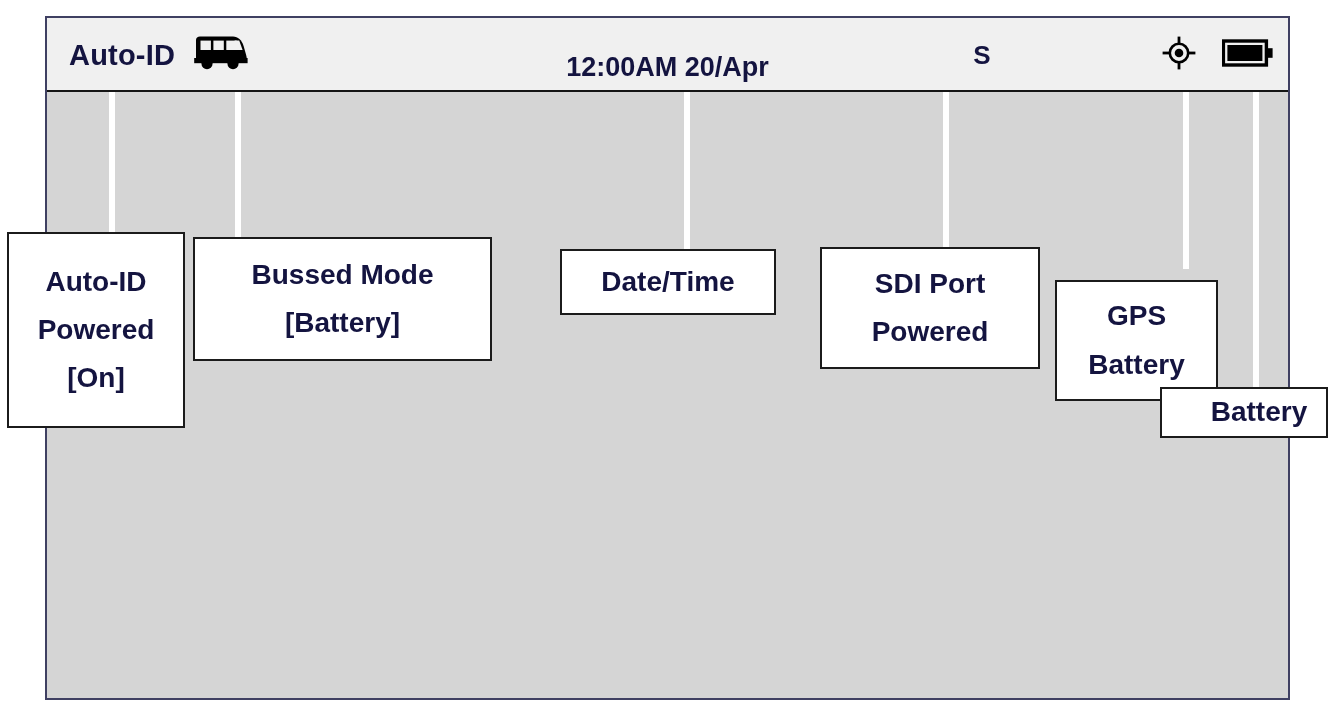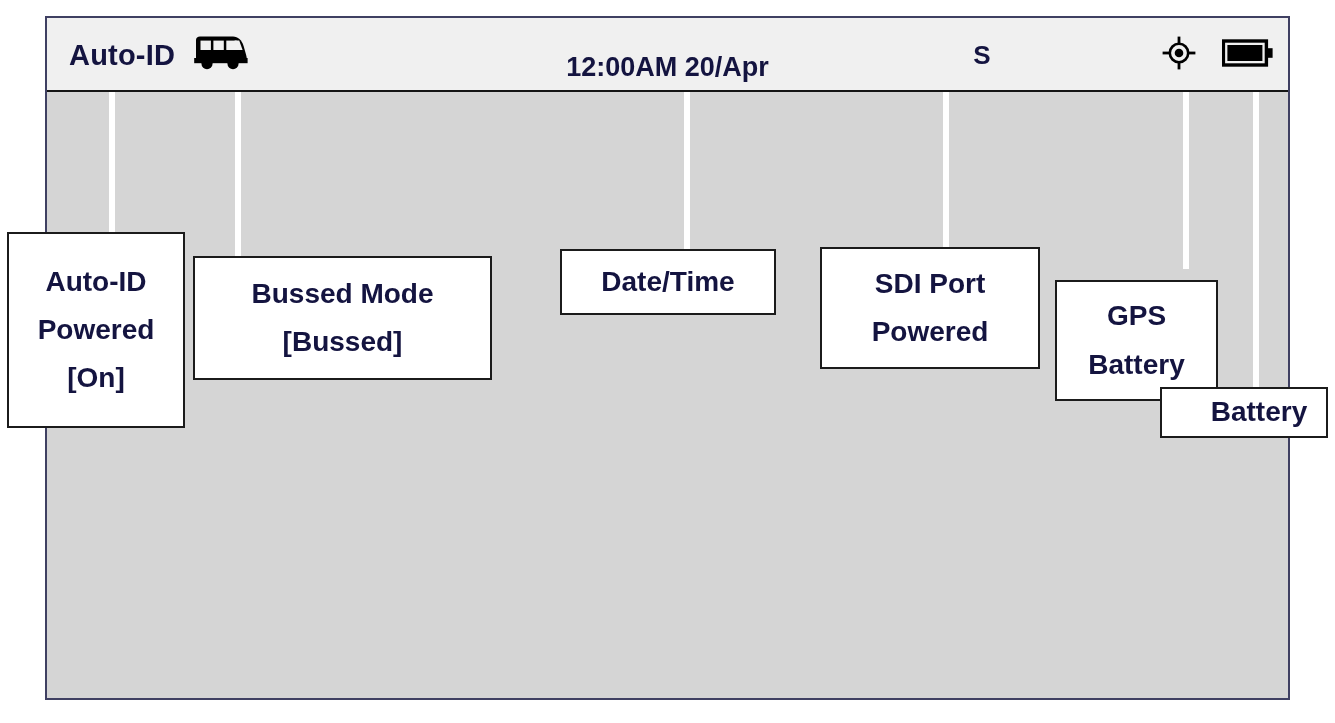--- a/index.html
+++ b/index.html
@@ -183,23 +183,23 @@
 
     <div style="position:absolute; left:0; top:74px; right:0; bottom:0;"></div>
   </div>
 
   <div class="callout" style="left:7px; top:232px; width:178px; height:196px;">
     <span>Auto-ID</span>
     <span>Powered</span>
     <span>[On]</span>
   </div>
 
-  <div class="callout" style="left:193px; top:256px; width:299px; height:124px;text-align:center;">
+  <div class="callout" style="left:193px; top:237px; width:299px; height:124px;text-align:center;">
     <span>Bussed Mode</span>
-    <span>[Bussed]</span>
+    <span>[Battery]</span>
   </div>
 
   <div class="callout" style="left:820px; top:247px; width:220px; height:122px;">
     <span>SDI Port</span>
     <span>Powered</span>
   </div>
 
   <div class="callout" style="left:560px; top:249px; width:216px; height:66px;">
     <span>Date/Time</span>
   </div>

